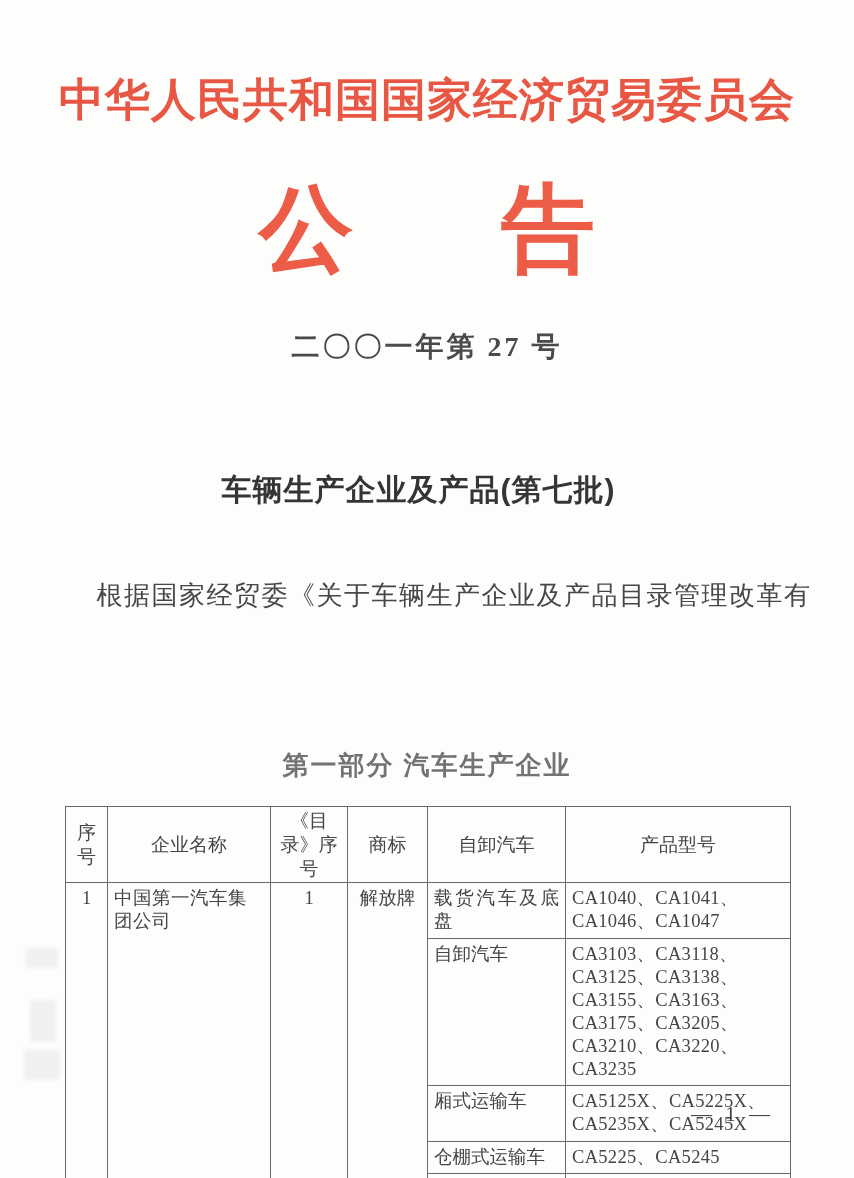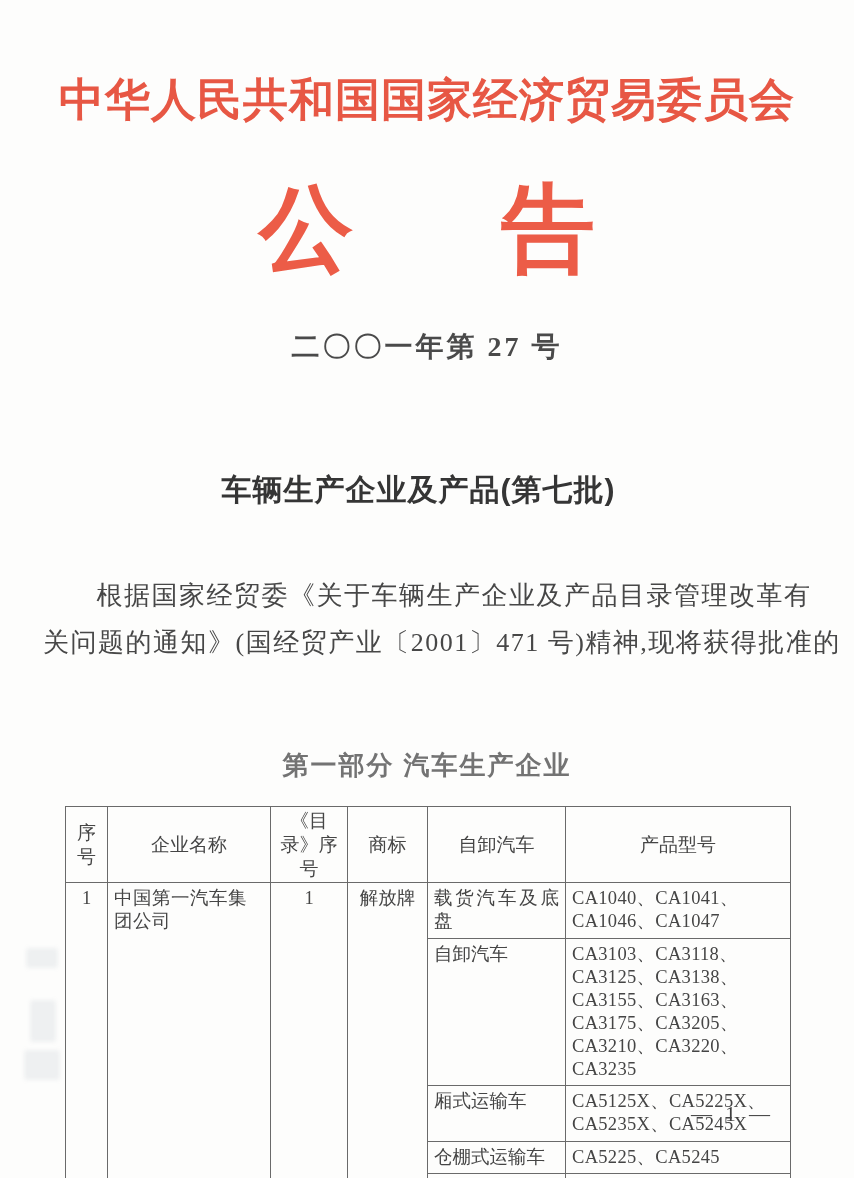--- a/index.html
+++ b/index.html
@@ -194,21 +194,20 @@
     <span>公</span>
     <span>告</span>
   </div>
 
   <div class="doc-number">二〇〇一年第 27 号</div>
 
   <h2 class="subject-title">车辆生产企业及产品(第七批)</h2>
 
   <p class="para">
     <span class="line indent">根据国家经贸委《关于车辆生产企业及产品目录管理改革有</span>
-    <span class="line">关问题的通知》(国经贸产业〔2001〕471 号)精神,现将获得批准的</span>
   </p>
 
   <h3 class="section-title">第一部分 汽车生产企业</h3>
 
   <table class="products-table">
     <colgroup>
       <col style="width:42px">
       <col style="width:163px">
       <col style="width:77px">
       <col style="width:80px">

